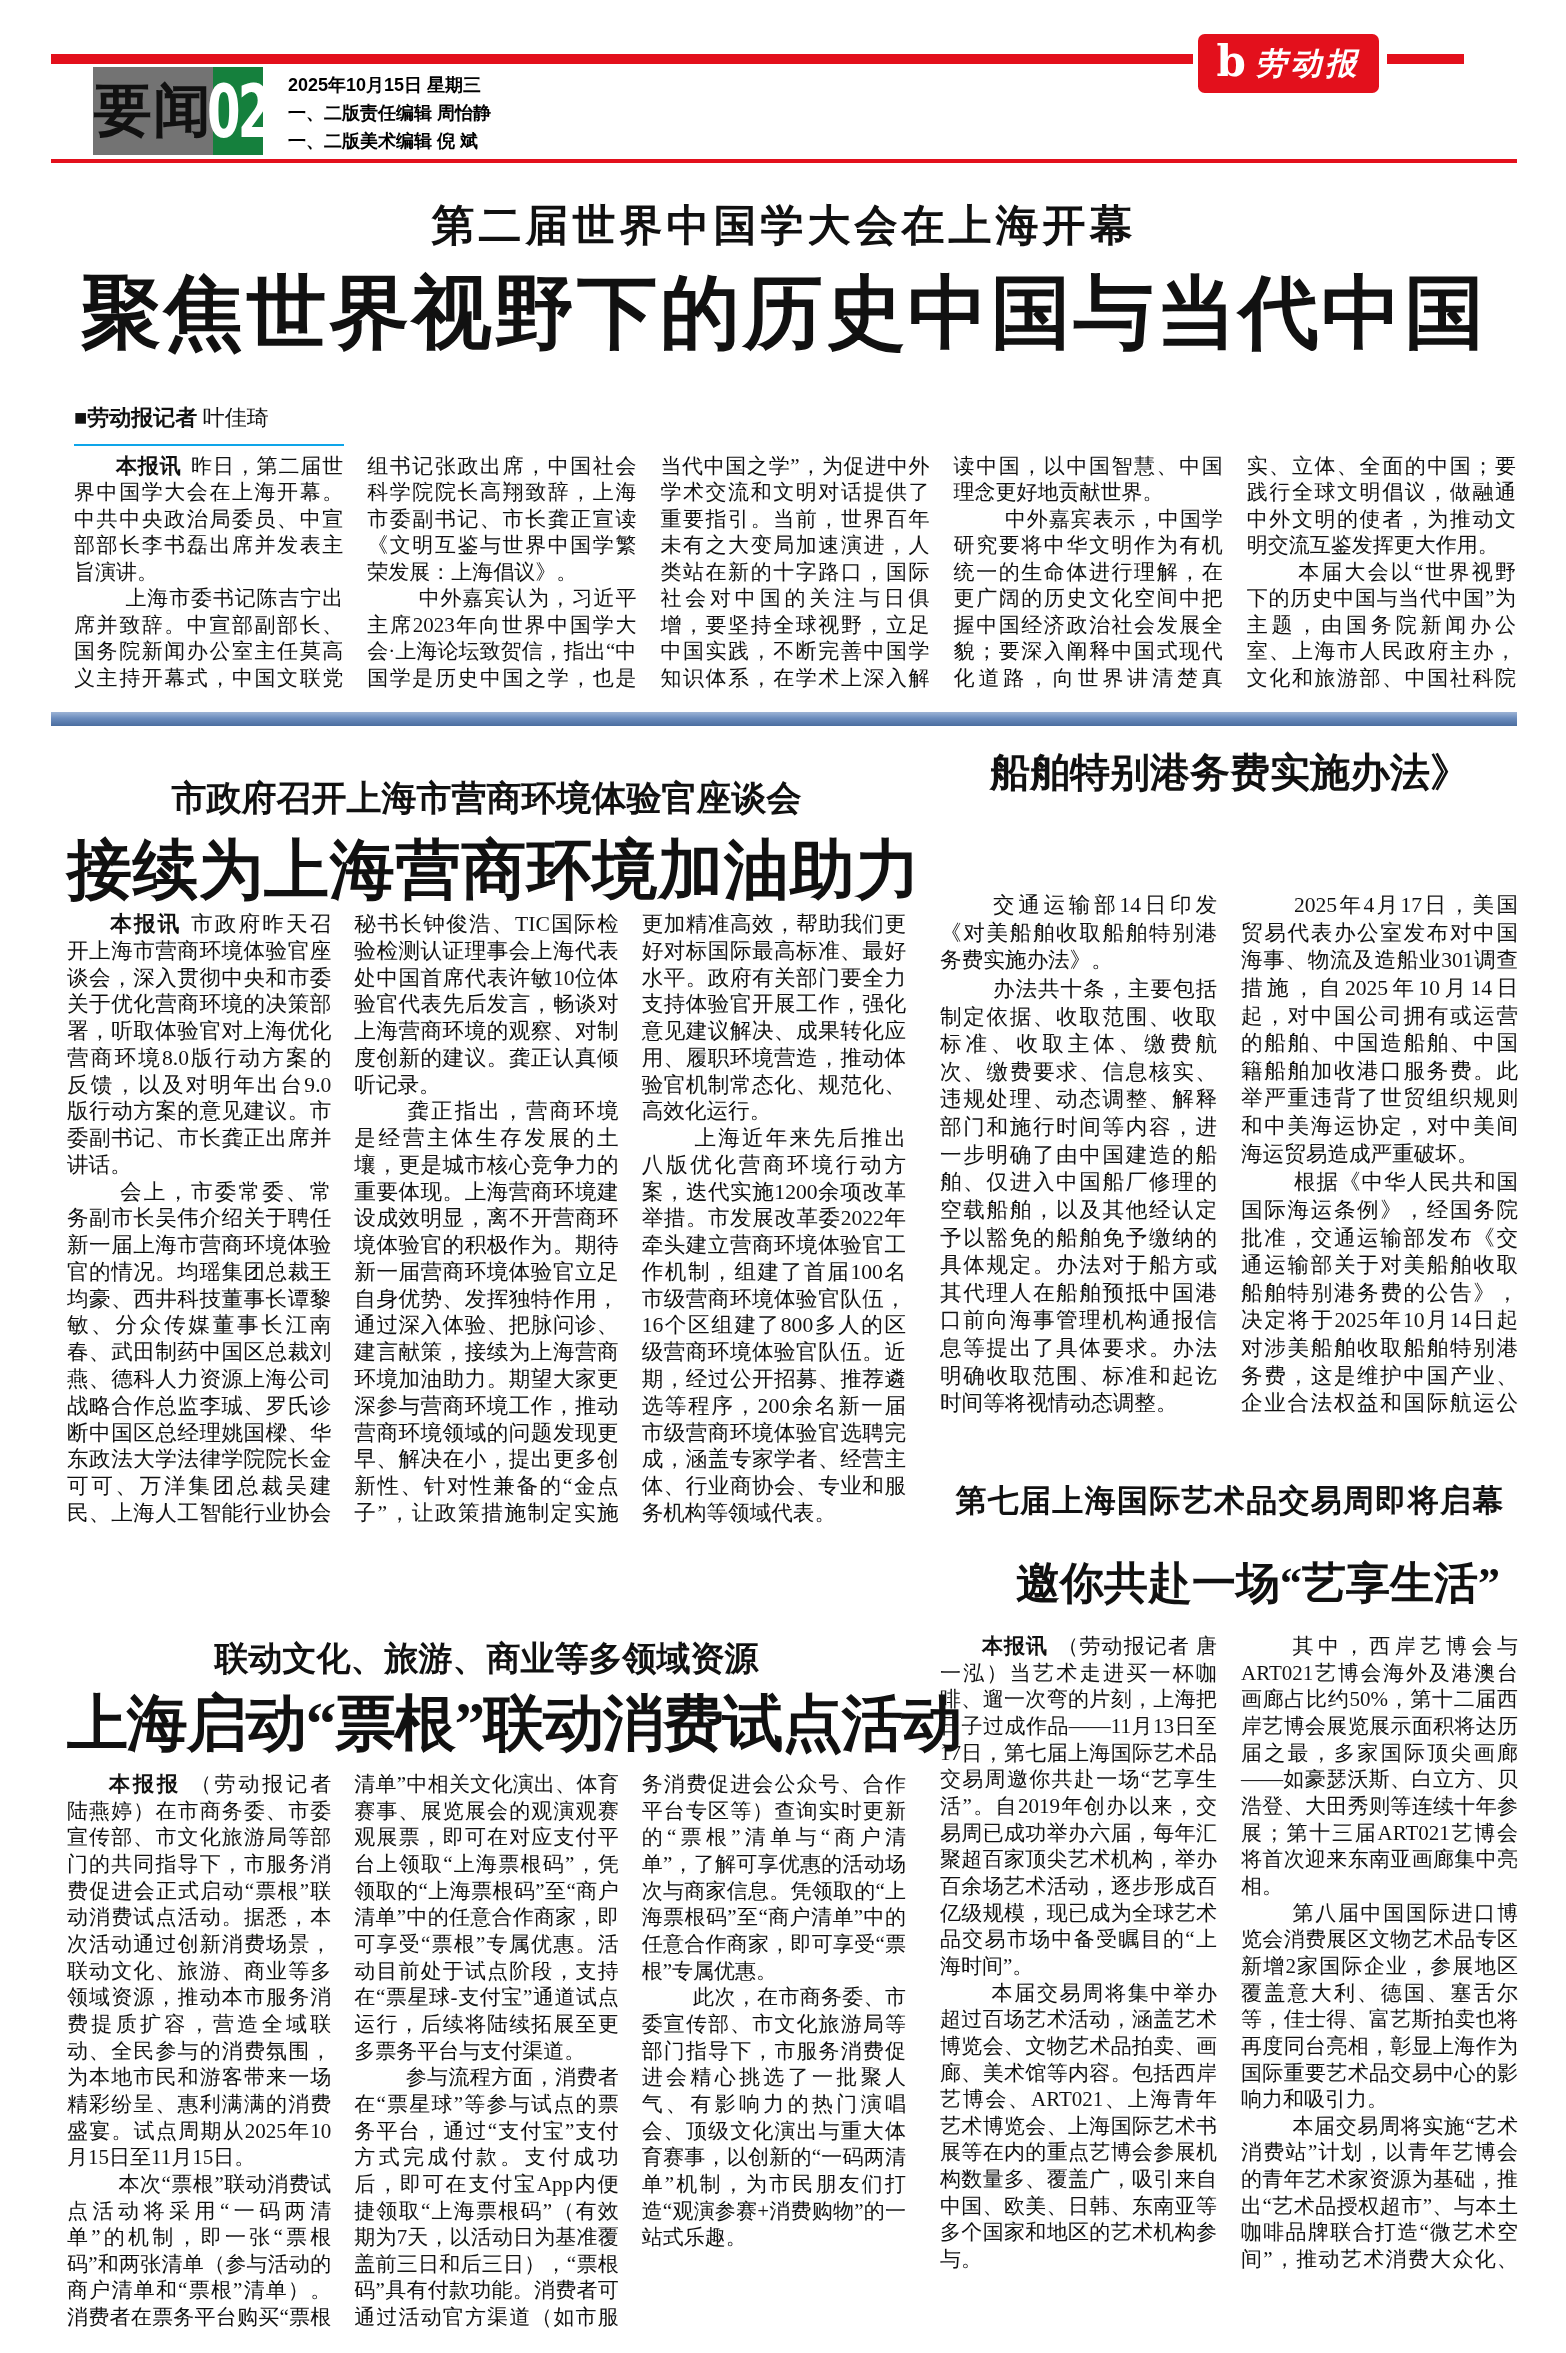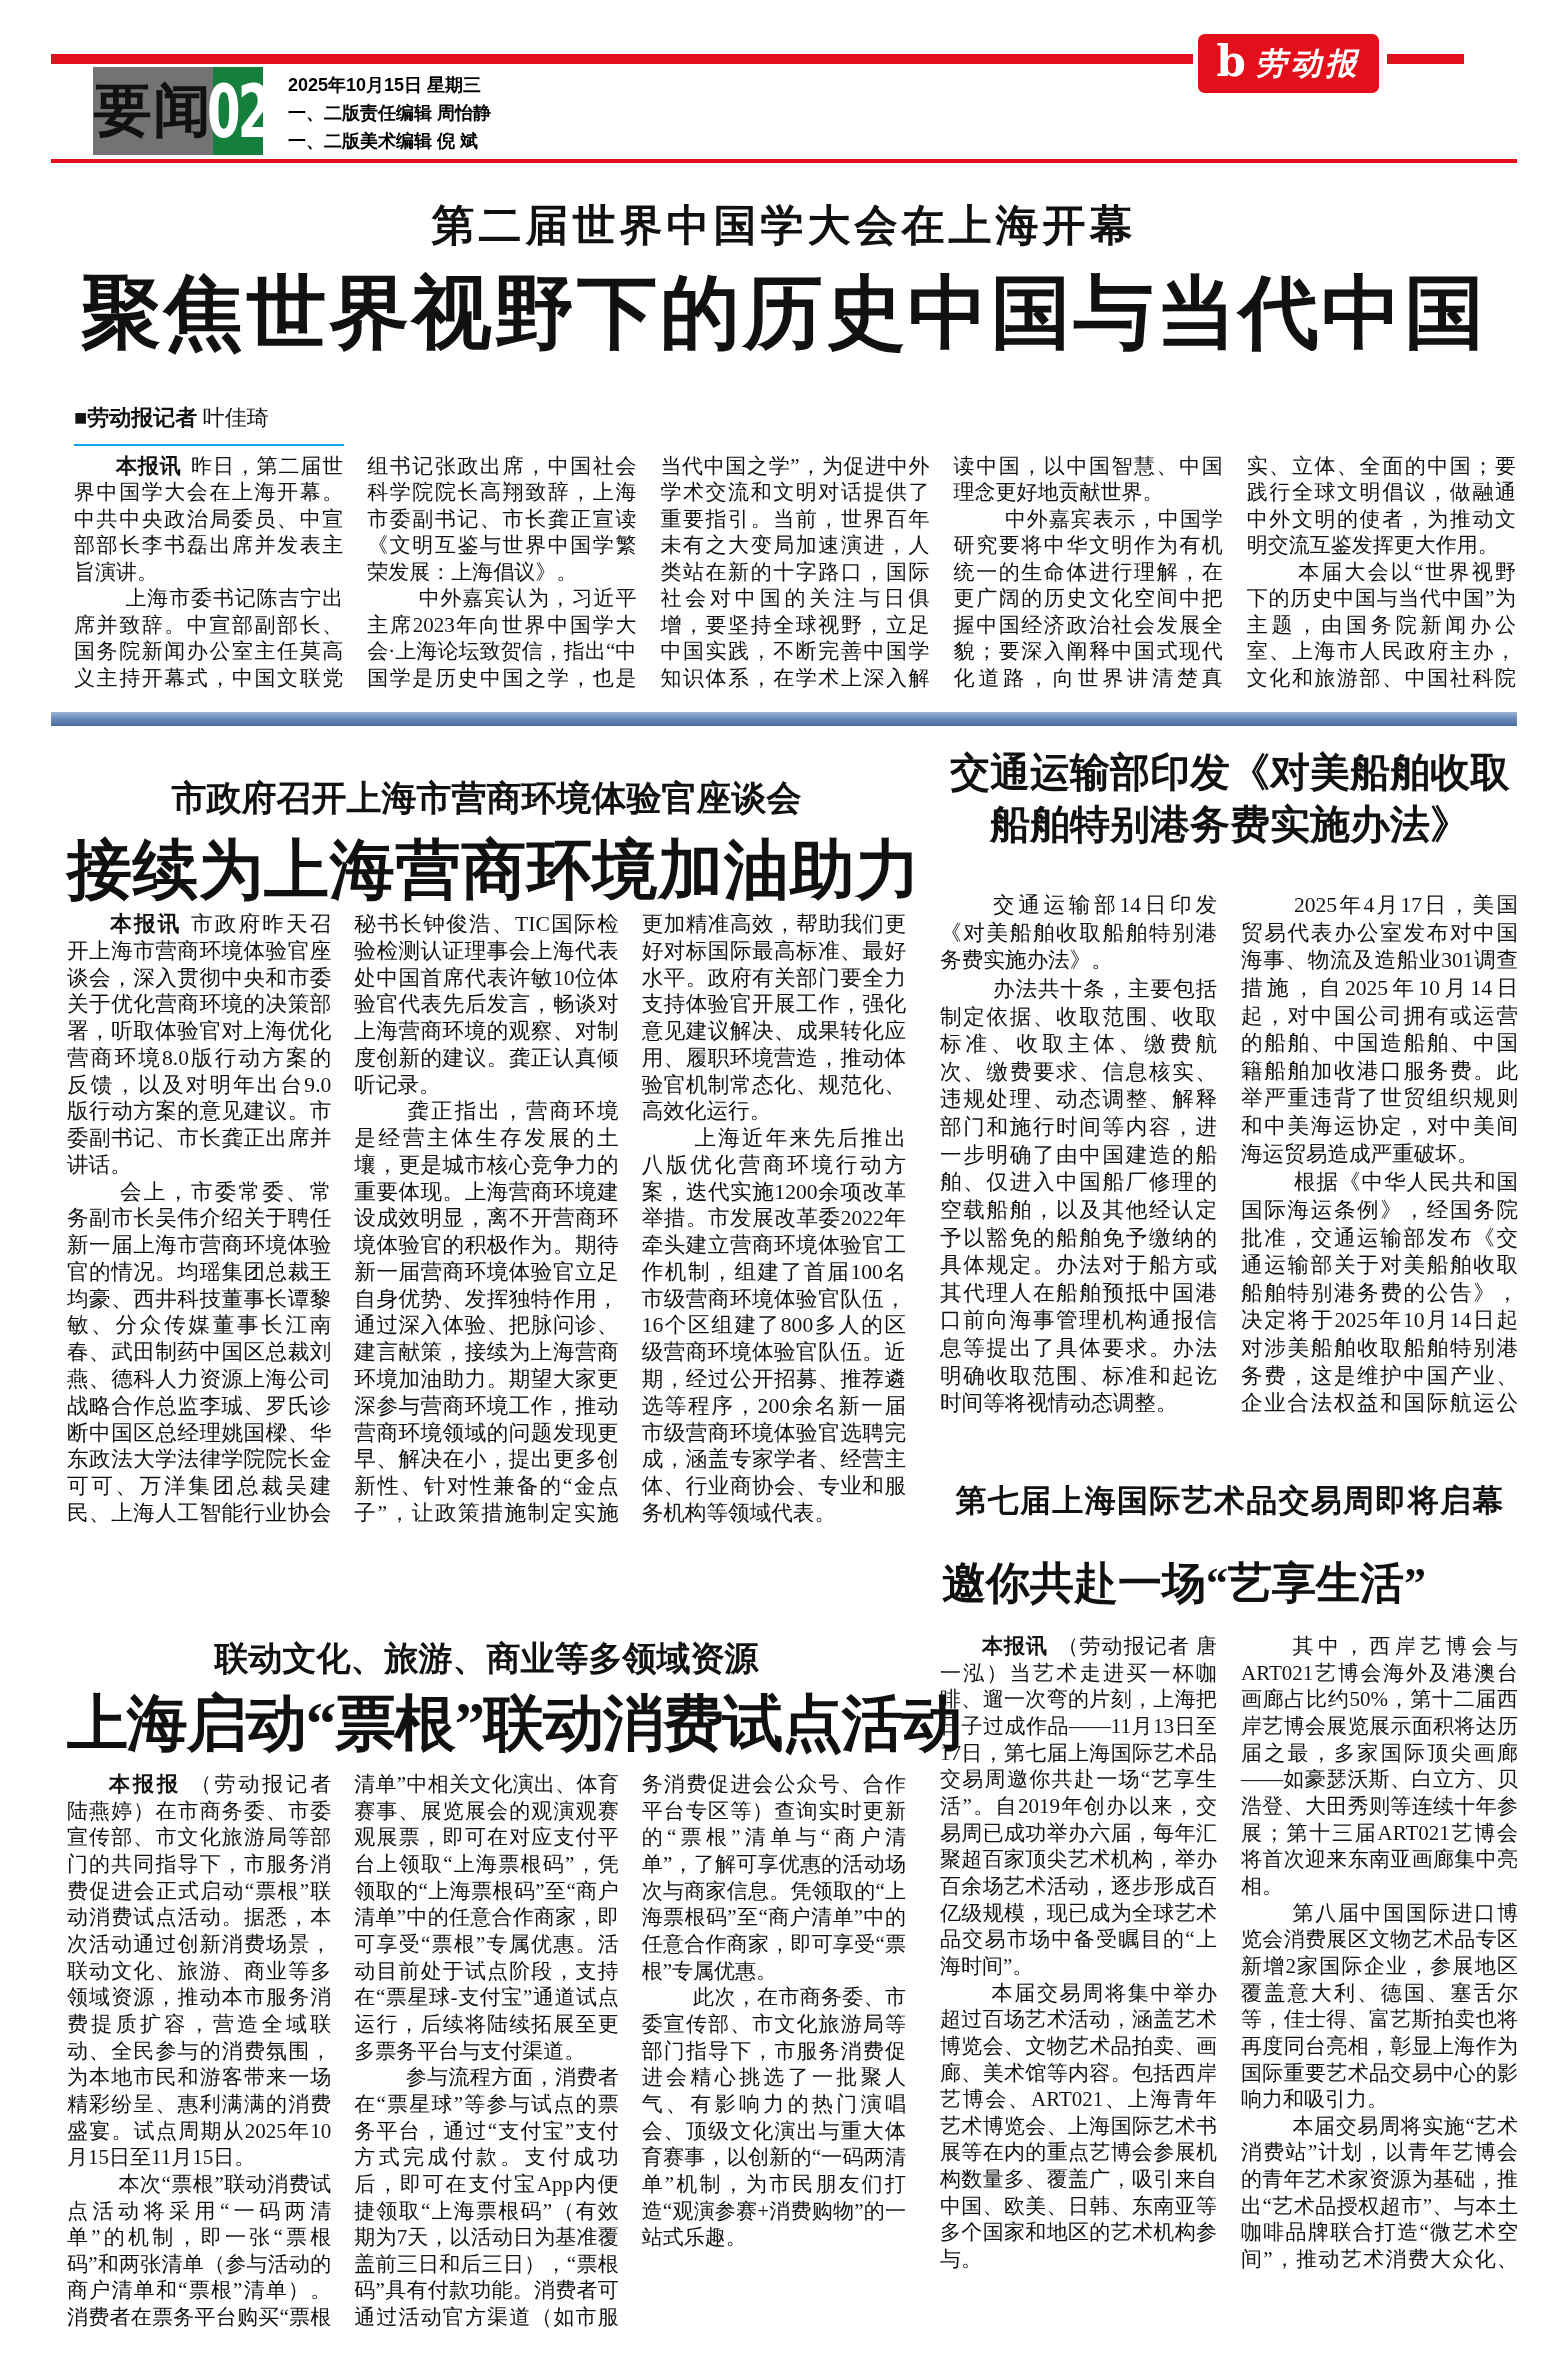--- a/index.html
+++ b/index.html
@@ -61,21 +61,21 @@
   .a2-kicker{top:775px;left:67px;width:839px;font-size:35px;font-family:"Liberation Sans","DejaVu Sans",sans-serif;font-weight:700;}
   .a2-title{top:826px;left:67px;width:839px;font-size:65px;font-weight:900;font-family:"Liberation Sans","DejaVu Sans",sans-serif;letter-spacing:0.7px;}
   .a2-body{top:911px;left:67px;width:839px;height:628px;column-count:3;column-gap:23px;font-size:21.6px;line-height:1.24;}
 
   
   .a3-title{position:absolute;top:747px;left:940px;width:580px;text-align:center;font-size:40px;font-weight:800;line-height:1.3;}
   .a3-body{top:891px;left:940px;width:578px;height:543px;column-count:2;column-gap:24px;font-size:21.6px;line-height:1.28;}
 
   
   .a4-kicker{top:1480px;left:940px;width:580px;font-size:31px;font-weight:600;letter-spacing:1.3px;}
-  .a4-title{top:1554px;left:894px;width:580px;font-size:44px;font-weight:900;}
+  .a4-title{top:1554px;left:968px;width:580px;font-size:44px;font-weight:900;}
   .a4-body{top:1633px;left:940px;width:578px;height:689px;column-count:2;column-gap:24px;font-size:21px;line-height:1.27;}
 
   
   .a5-kicker{top:1636px;left:67px;width:839px;font-size:34px;font-family:"Liberation Sans","DejaVu Sans",sans-serif;font-weight:800;}
   .a5-title{top:1683px;left:67px;width:839px;font-size:61px;font-weight:900;letter-spacing:-1.3px;}
   .a5-body{top:1771px;left:67px;width:839px;height:561px;column-count:3;column-gap:23px;font-size:21px;line-height:1.27;}
 </style>
 </head>
 <body>
 
@@ -122,21 +122,20 @@
     <div class="body a2-body">
       <p><b class="lead">本报讯</b><span>市政府昨天召开上海市营商环境体验官座谈会，深入贯彻中央和市委关于优化营商环境的决策部署，听取体验官对上海优化营商环境8.0版行动方案的反馈，以及对明年出台9.0版行动方案的意见建议。市委副书记、市长龚正出席并讲话。</span></p>
       <p><b class="lead"></b><span>会上，市委常委、常务副市长吴伟介绍关于聘任新一届上海市营商环境体验官的情况。均瑶集团总裁王均豪、西井科技董事长谭黎敏、分众传媒董事长江南春、武田制药中国区总裁刘燕、德科人力资源上海公司战略合作总监李珹、罗氏诊断中国区总经理姚国樑、华东政法大学法律学院院长金可可、万洋集团总裁吴建民、上海人工智能行业协会秘书长钟俊浩、TIC国际检验检测认证理事会上海代表处中国首席代表许敏10位体验官代表先后发言，畅谈对上海营商环境的观察、对制度创新的建议。龚正认真倾听记录。</span></p>
       <p><b class="lead"></b><span>龚正指出，营商环境是经营主体生存发展的土壤，更是城市核心竞争力的重要体现。上海营商环境建设成效明显，离不开营商环境体验官的积极作为。期待新一届营商环境体验官立足自身优势、发挥独特作用，通过深入体验、把脉问诊、建言献策，接续为上海营商环境加油助力。期望大家更深参与营商环境工作，推动营商环境领域的问题发现更早、解决在小，提出更多创新性、针对性兼备的“金点子”，让政策措施制定实施更加精准高效，帮助我们更好对标国际最高标准、最好水平。政府有关部门要全力支持体验官开展工作，强化意见建议解决、成果转化应用、履职环境营造，推动体验官机制常态化、规范化、高效化运行。</span></p>
       <p><b class="lead"></b><span>上海近年来先后推出八版优化营商环境行动方案，迭代实施1200余项改革举措。市发展改革委2022年牵头建立营商环境体验官工作机制，组建了首届100名市级营商环境体验官队伍，16个区组建了800多人的区级营商环境体验官队伍。近期，经过公开招募、推荐遴选等程序，200余名新一届市级营商环境体验官选聘完成，涵盖专家学者、经营主体、行业商协会、专业和服务机构等领域代表。</span></p>
     </div>
   </section>
 
   <section>
     <div class="a3-title">
-      <div>交通运输部印发《对美船舶收取</div>
       <div>船舶特别港务费实施办法》</div>
     </div>
     <div class="body a3-body">
       <p><b class="lead"></b><span>交通运输部14日印发《对美船舶收取船舶特别港务费实施办法》。</span></p>
       <p><b class="lead"></b><span>办法共十条，主要包括制定依据、收取范围、收取标准、收取主体、缴费航次、缴费要求、信息核实、违规处理、动态调整、解释部门和施行时间等内容，进一步明确了由中国建造的船舶、仅进入中国船厂修理的空载船舶，以及其他经认定予以豁免的船舶免予缴纳的具体规定。办法对于船方或其代理人在船舶预抵中国港口前向海事管理机构通报信息等提出了具体要求。办法明确收取范围、标准和起讫时间等将视情动态调整。</span></p>
       <p><b class="lead"></b><span>2025年4月17日，美国贸易代表办公室发布对中国海事、物流及造船业301调查措施，自2025年10月14日起，对中国公司拥有或运营的船舶、中国造船舶、中国籍船舶加收港口服务费。此举严重违背了世贸组织规则和中美海运协定，对中美间海运贸易造成严重破坏。</span></p>
       <p><b class="lead"></b><span>根据《中华人民共和国国际海运条例》，经国务院批准，交通运输部发布《交通运输部关于对美船舶收取船舶特别港务费的公告》，决定将于2025年10月14日起对涉美船舶收取船舶特别港务费，这是维护中国产业、企业合法权益和国际航运公平竞争环境的正当举措。办法是落实公告的具体安排。</span></p>
 
     </div>
   </section>

